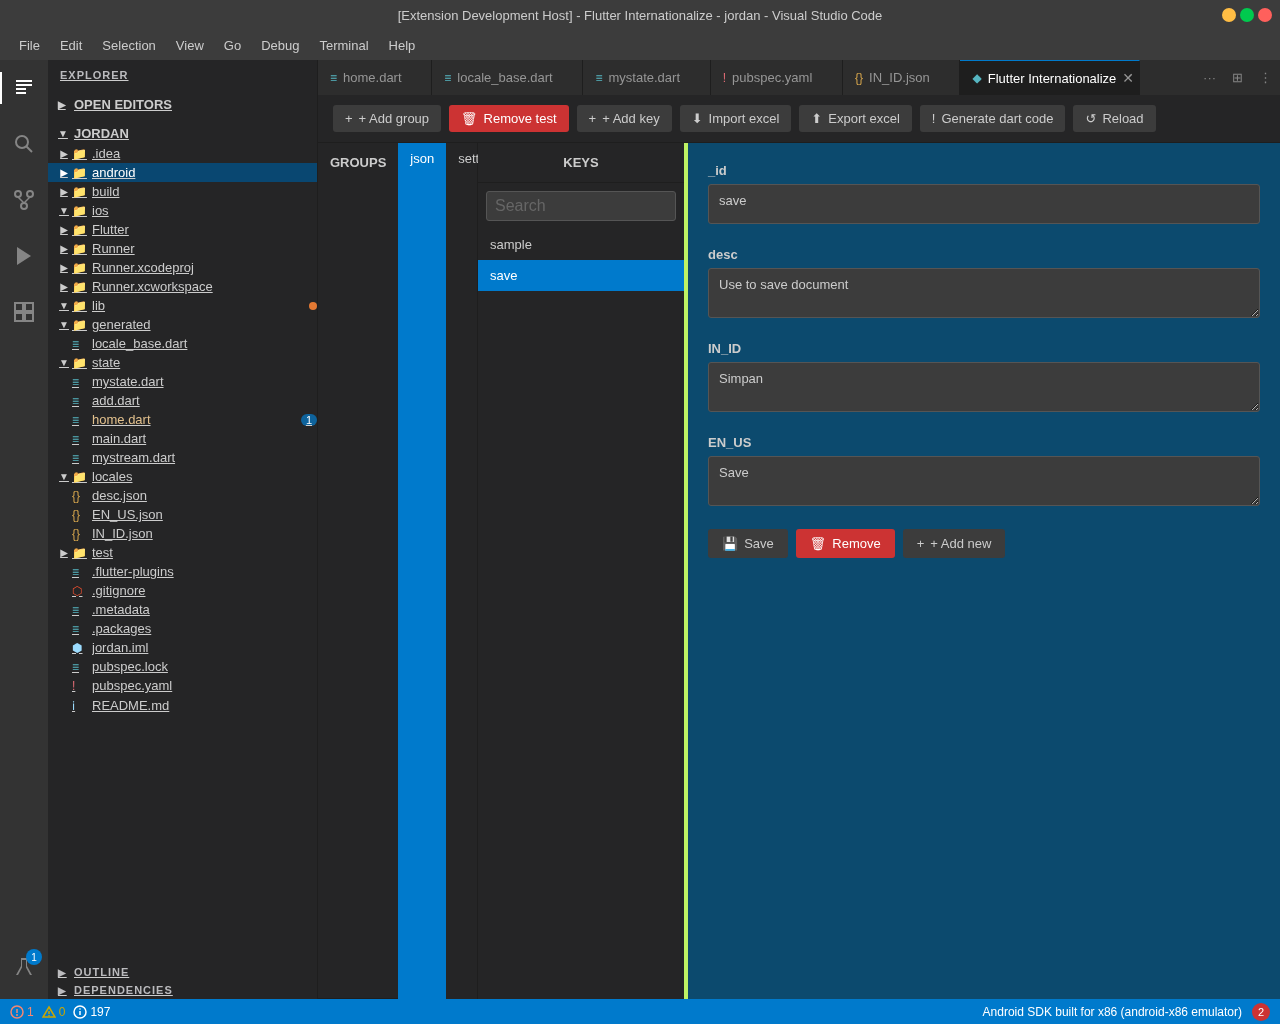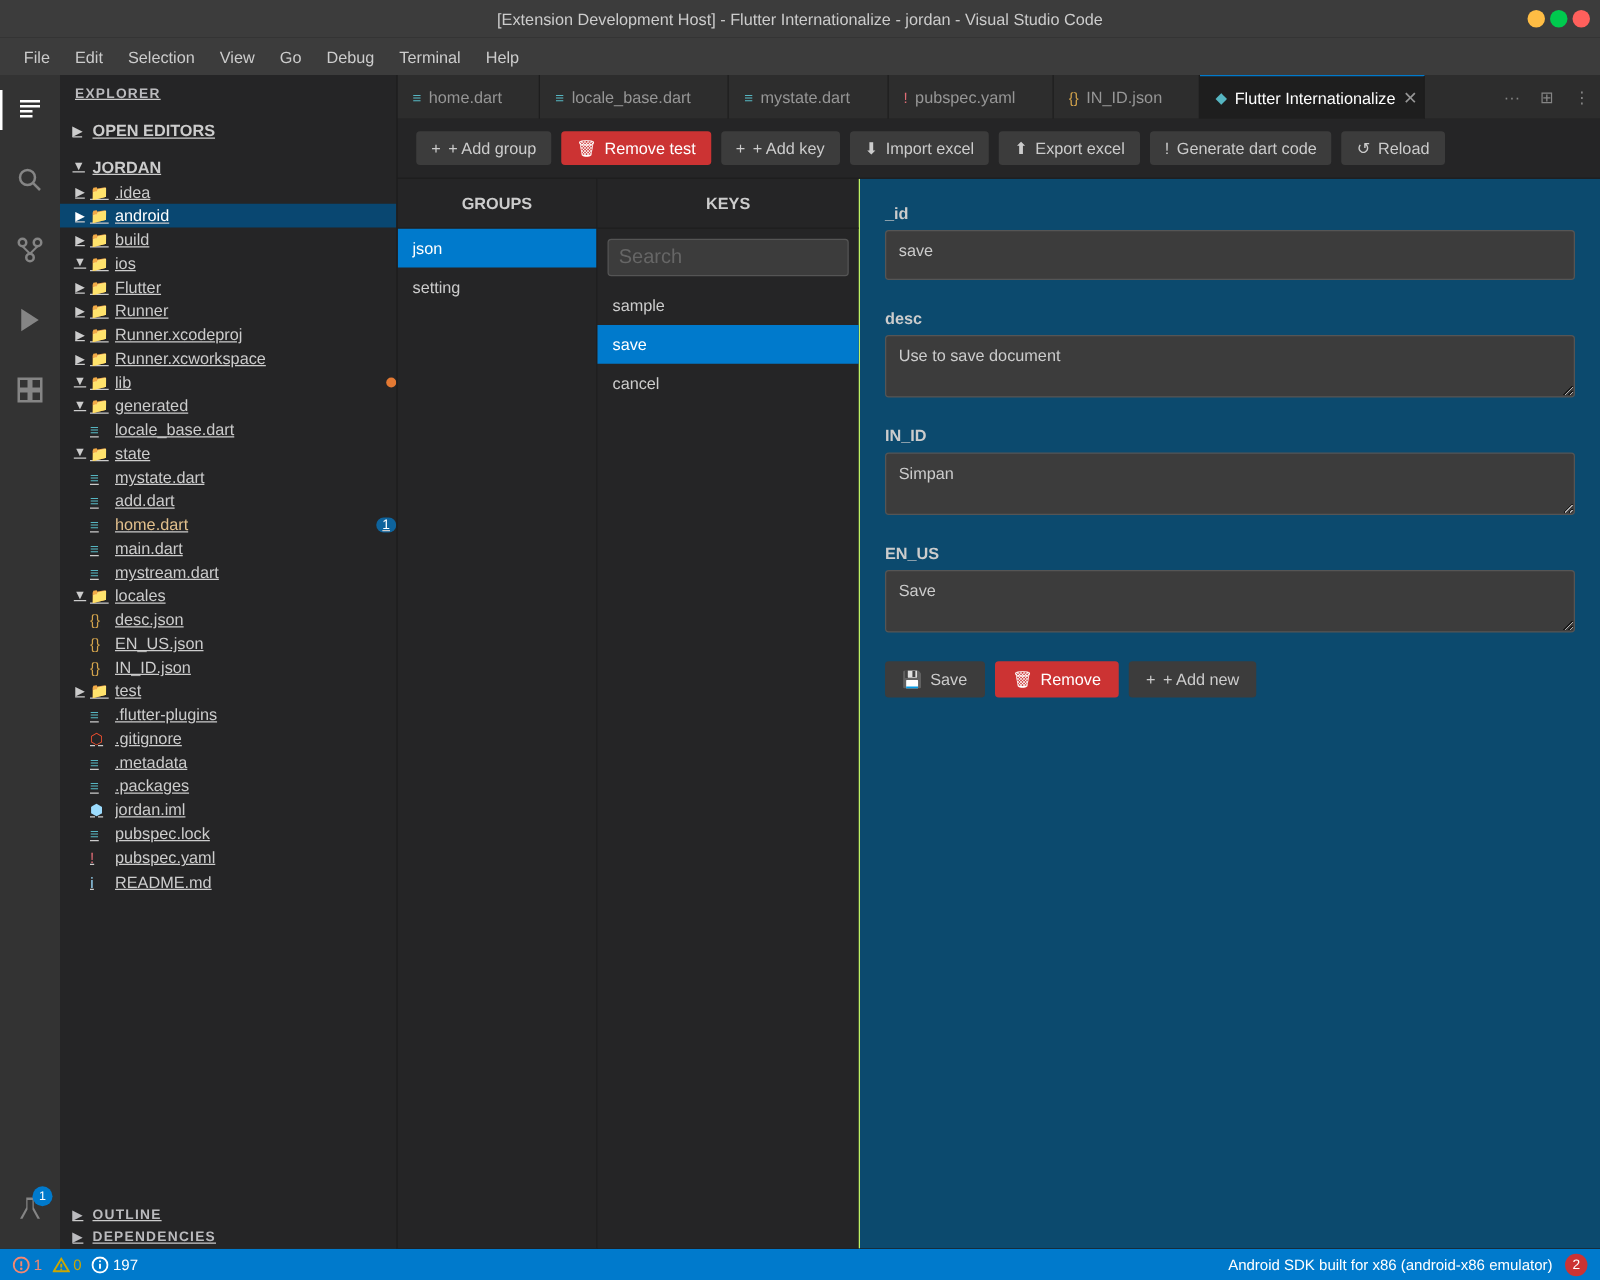--- a/index.html
+++ b/index.html
@@ -68,27 +68,27 @@
 
     
     #toolbar { background: #252526; padding: 10px 15px; display: flex; align-items: center; gap: 8px; border-bottom: 1px solid #1e1e1e; flex-shrink: 0; }
     .toolbar-btn { display: flex; align-items: center; gap: 6px; padding: 6px 12px; border-radius: 3px; border: none; cursor: pointer; font-size: 13px; background: #3c3c3c; color: #cccccc; }
     .toolbar-btn.primary { background: #cc3333; color: white; }
 
     
     #main-content { display: flex; flex: 1; overflow: hidden; }
 
     
-    #groups-panel { width: 160px; background: #252526; border-right: 1px solid #1e1e1e; display: flex; flex-direction: column; }
+    #groups-panel { width: 160px; background: #252526; border-right: 1px solid #1e1e1e; display: flex; flex-direction: row; }
     .panel-header { text-align: center; padding: 12px; font-weight: 700; font-size: 13px; color: #cccccc; border-bottom: 1px solid #1e1e1e; }
     .panel-item { padding: 8px 12px; cursor: pointer; color: #cccccc; }
     .panel-item.active { background: #007acc; color: white; }
 
     
-    #keys-panel { width: 210px; background: #252526; border-right: 1px solid #bef264; display: flex; flex-direction: column; }
+    #keys-panel { width: 210px; background: #252526; border-right: 4px solid #bef264; display: flex; flex-direction: column; }
     .search-box { margin: 8px; }
     .search-box input { width: 100%; background: #3c3c3c; border: 1px solid #555; color: #cccccc; padding: 5px 8px; border-radius: 3px; font-size: 16px; outline: none; }
     .search-box input::placeholder { color: #666; }
     .key-item { padding: 8px 12px; cursor: pointer; color: #cccccc; }
     .key-item.active { background: #007acc; color: white; }
 
     
     #detail-panel { flex: 1; background: #0c4a6e; padding: 20px; overflow-y: auto; }
     .field-group { margin-bottom: 20px; }
     .field-label { color: #cccccc; font-size: 13px; margin-bottom: 6px; font-weight: 600; }
@@ -476,23 +476,20 @@
         <div id="keys-panel">
           <div class="panel-header">KEYS</div>
           <div class="search-box">
             <input type="text" placeholder="Search" style="">
           </div>
           <div class="key-item">
             <span>sample</span>
           </div>
           <div class="key-item active">
             <span>save</span>
-          </div>
-          <div class="key-item">
-            <span>cancel</span>
           </div>
         </div>
 
         <div id="detail-panel">
 
           <div class="field-group">
             <div class="field-label">_id</div>
             <textarea class="field-input" rows="1" style="height: 40px; resize: none;">save</textarea>
           </div>
 

